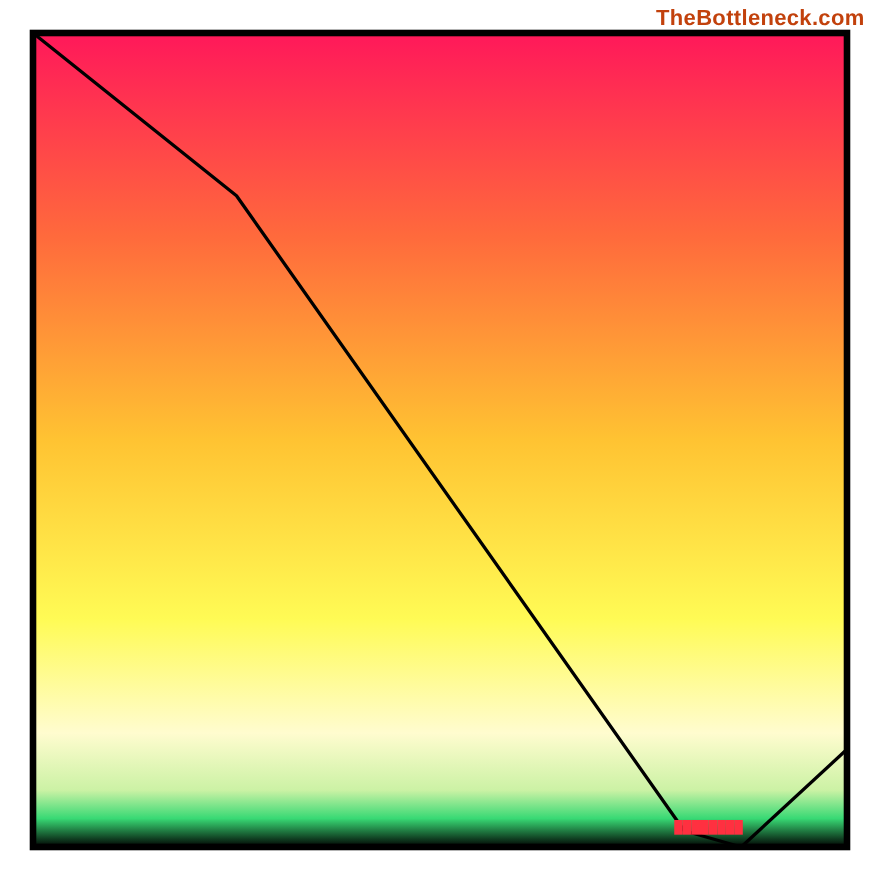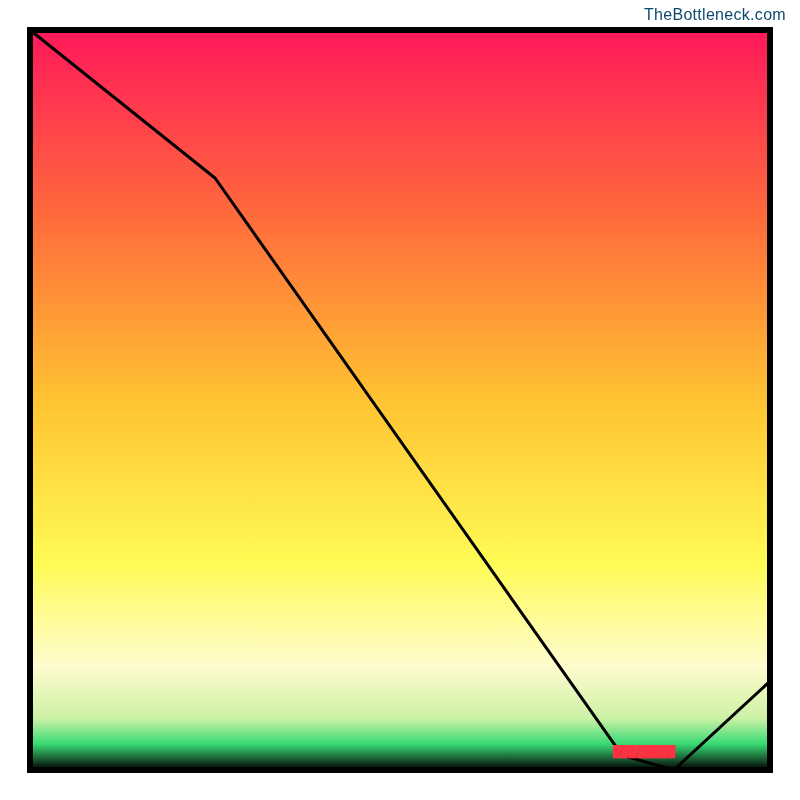--- a/index.html
+++ b/index.html
@@ -13,23 +13,23 @@
   .chart-wrap {
     position: relative;
     width: 800px;
     height: 800px;
   }
   svg { display: block; }
   .watermark {
     position: absolute;
     top: 6px;
     right: 14px;
-    font-size: 16px;
-    font-weight: 400;
-    color: #0c4a6e;
+    font-size: 20px;
+    font-weight: 700;
+    color: #c2410c;
     letter-spacing: .3px;
   }
 </style>
 </head>
 <body>
 
 <div class="chart-wrap">
   <div class="watermark">TheBottleneck.com</div>
   <svg id="chart-svg" width="800" height="800" viewBox="0 0 800 800">
     <defs>

